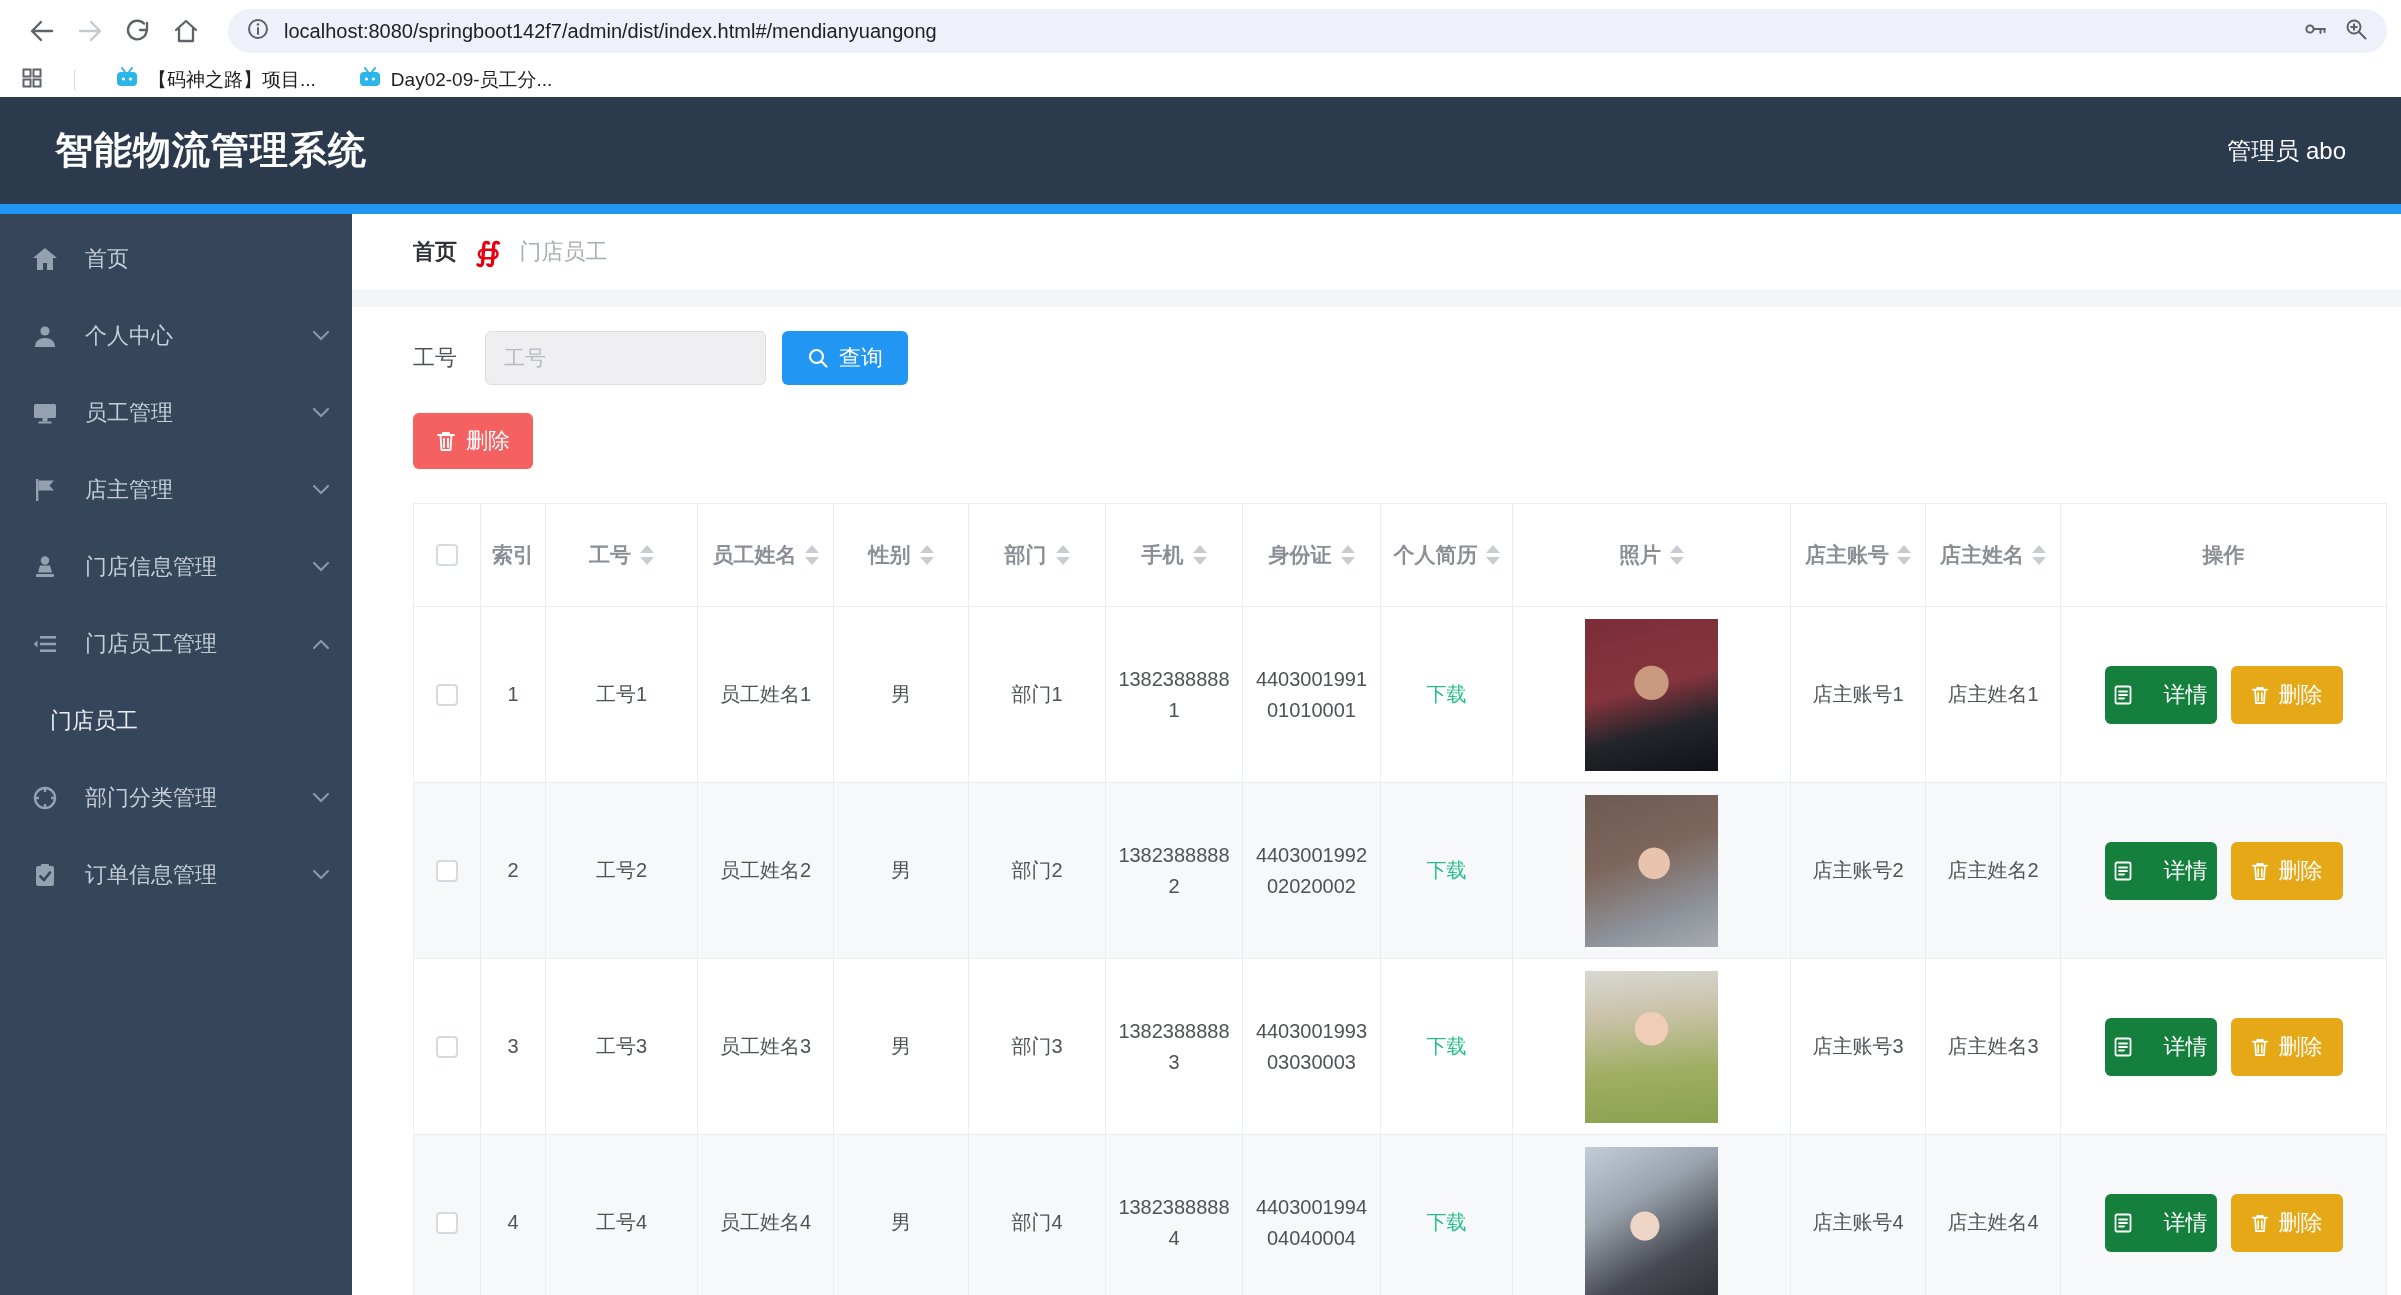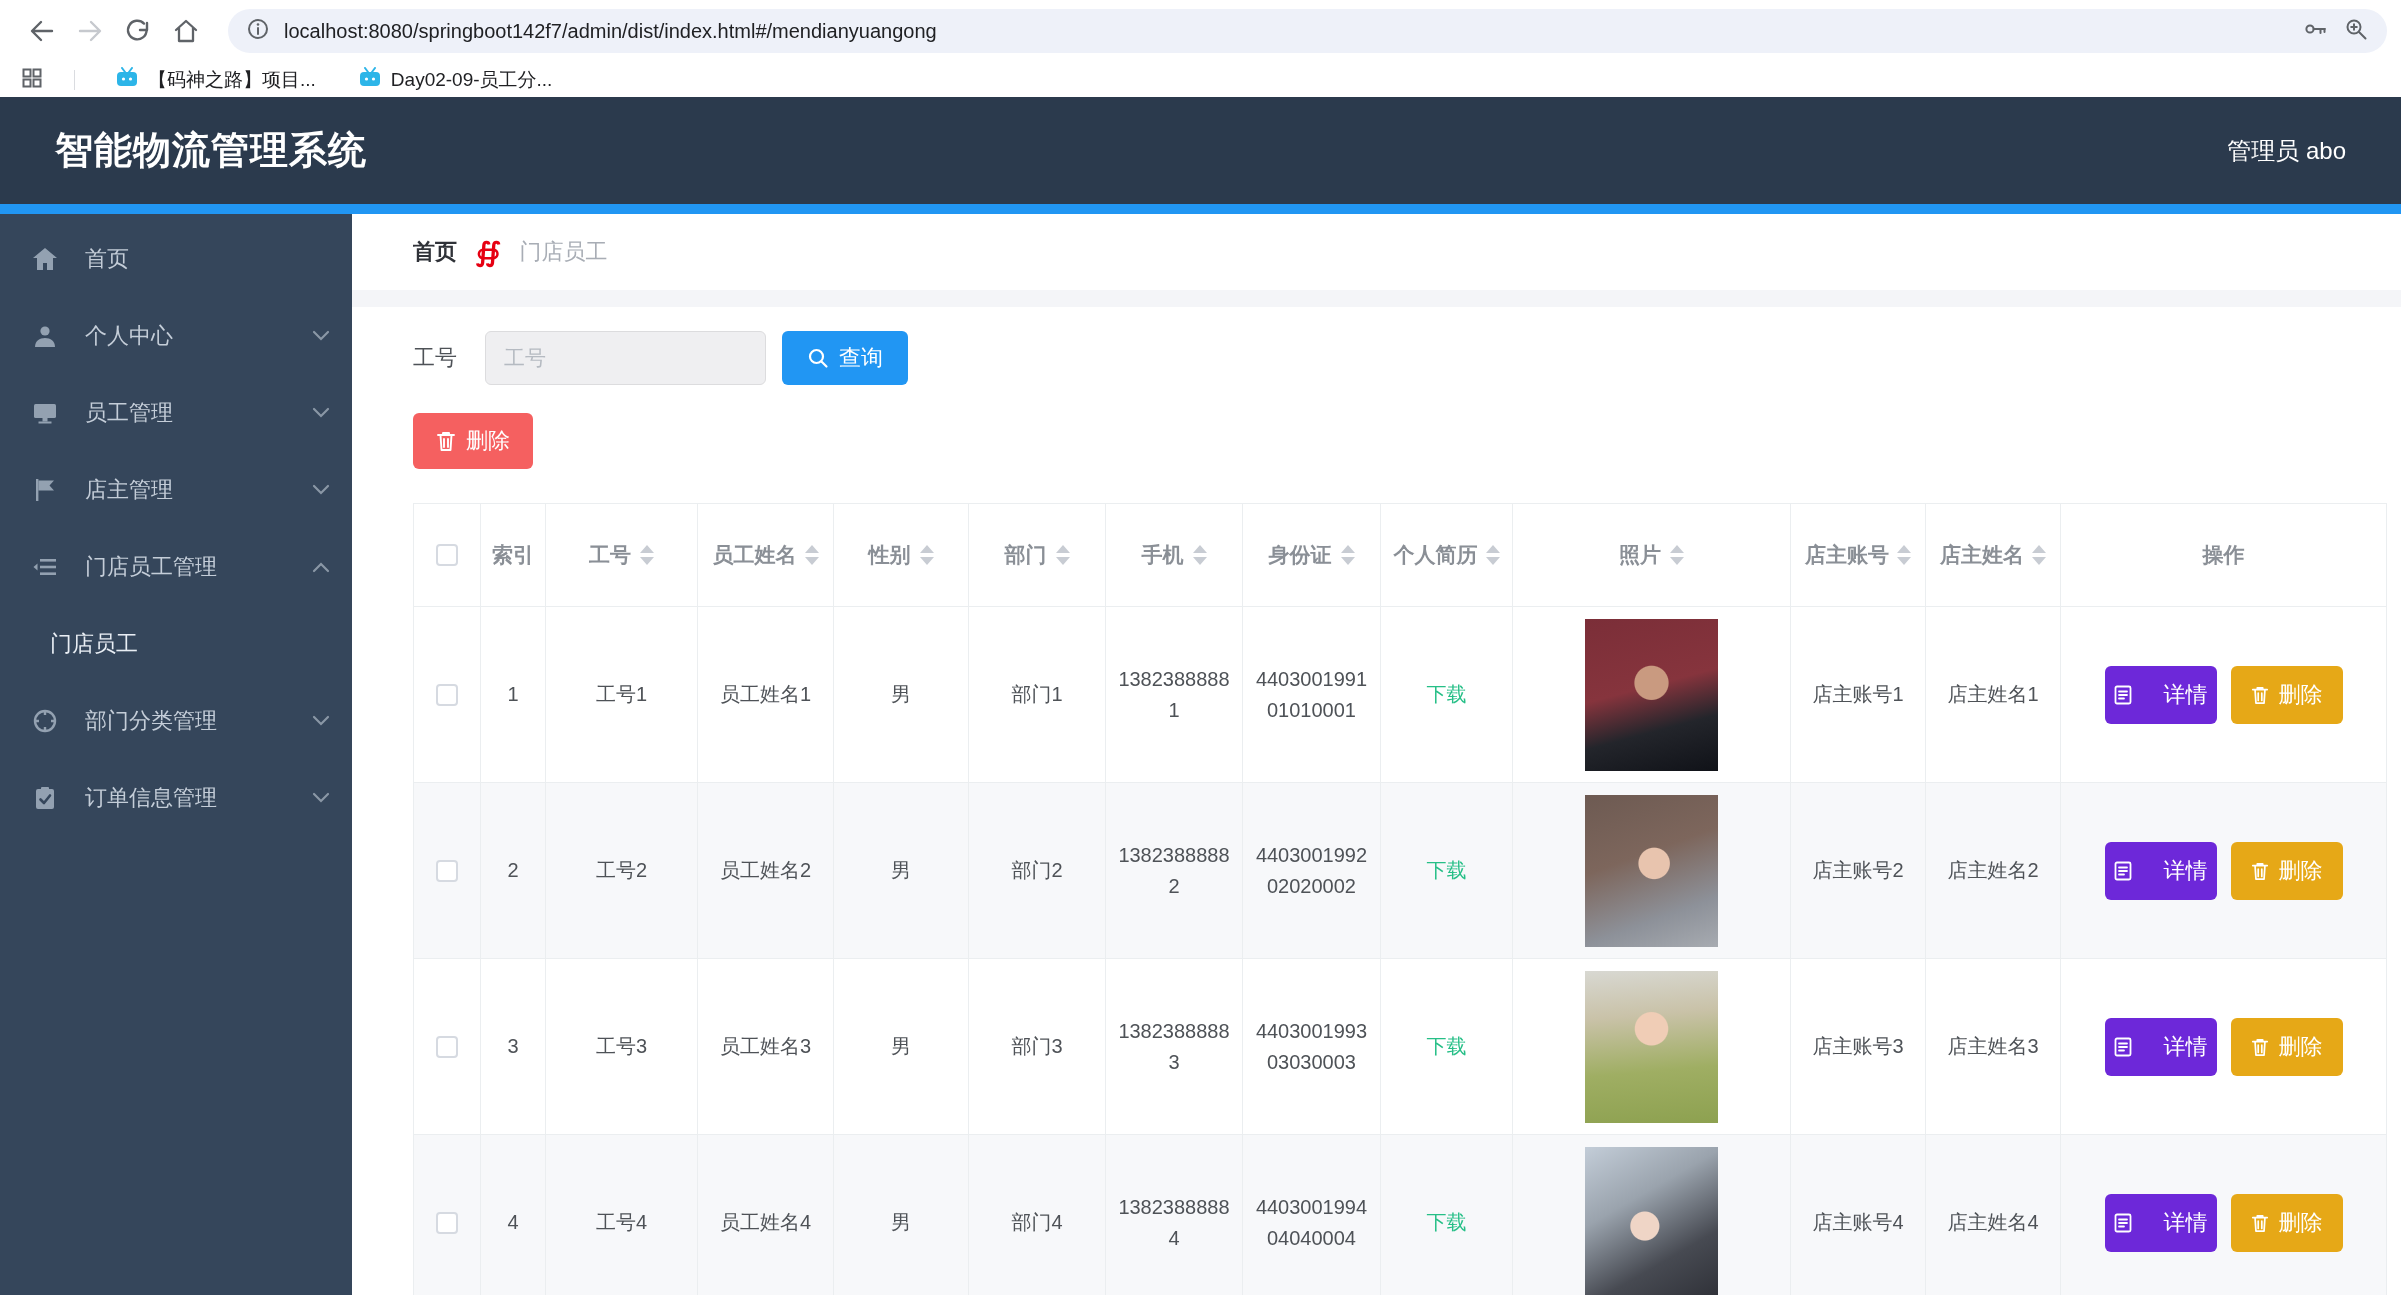--- a/index.html
+++ b/index.html
@@ -64,21 +64,21 @@
   .caret.up { border-bottom:8px solid #c8ccd3; }
   .caret.down { border-top:8px solid #c8ccd3; }
   .checkbox { width:22px; height:22px; border:2px solid #d6dae1; border-radius:4px; background:#fff; margin:0 auto; cursor:pointer; }
   .link-green { color:#26bf87; cursor:pointer; }
   .photo { width:133px; height:152px; margin:0 auto; }
   .photo-1 { background:radial-gradient(circle at 50% 42%,#c99a80 0 15%,rgba(0,0,0,0) 16%),linear-gradient(165deg,#7b2e38 0%,#86343d 45%,#23252b 70%,#101218 100%); }
   .photo-2 { background:radial-gradient(circle at 52% 45%,#e8c4ae 0 14%,rgba(0,0,0,0) 15%),linear-gradient(160deg,#6d5a52 0%,#7d665c 40%,#8d9199 75%,#a7abb1 100%); }
   .photo-3 { background:radial-gradient(circle at 50% 38%,#f0cdb6 0 14%,rgba(0,0,0,0) 15%),linear-gradient(175deg,#d8d8d2 0%,#c9c2a8 30%,#9fae63 65%,#8da150 100%); }
   .photo-4 { background:radial-gradient(circle at 45% 52%,#efd5c6 0 13%,rgba(0,0,0,0) 14%),linear-gradient(150deg,#c3cdd8 0%,#9aa3ad 35%,#474a52 70%,#2f3138 100%); }
   .action-cell { display:flex; align-items:center; justify-content:center; gap:14px; }
-  .btn-detail { width:112px; height:58px; background:#6d28d9; font-size:22px;gap:32px; }
+  .btn-detail { width:112px; height:58px; background:#15803d; font-size:22px;gap:32px; }
   .btn-del { width:112px; height:58px; background:#e6a817; font-size:22px; }
 </style>
 </head>
 <body>
 
 <div class="browser">
   <div class="toolbar">
     <div class="tool-btn">
       <svg width="28" height="28" viewBox="0 0 28 28">
           <path d="M24 14 H5 M13 5 L4 14 L13 23" stroke="#5f6368" stroke-width="2.4" fill="none" stroke-linecap="round" stroke-linejoin="round"></path>
@@ -196,20 +196,31 @@
       <svg class="side-chevron" viewBox="0 0 18 12">
           <path d="M2 2 L9 9 L16 2" stroke="#8a97a6" stroke-width="2.2" fill="none" stroke-linecap="round"></path>
         </svg>
     </div>
     <div class="side-item">
       <svg class="side-icon" viewBox="0 0 26 26">
           <rect x="4" y="2" width="2.4" height="22" fill="#93a1b1"></rect>
           <path d="M6.4 3.5 H22 L17.5 8.5 L22 13.5 H6.4 Z" fill="#93a1b1"></path>
         </svg>
       <span class="side-label">店主管理</span>
+      <svg class="side-chevron" viewBox="0 0 18 12">
+          <path d="M2 2 L9 9 L16 2" stroke="#8a97a6" stroke-width="2.2" fill="none" stroke-linecap="round"></path>
+        </svg>
+    </div>
+    <div class="side-item">
+      <svg class="side-icon" viewBox="0 0 26 26">
+          <circle cx="13" cy="6.5" r="4.2" fill="#93a1b1"></circle>
+          <path d="M8 11.5 h10 l2 7 H6 Z" fill="#93a1b1"></path>
+          <rect x="4" y="20" width="18" height="3" rx="1" fill="#93a1b1"></rect>
+        </svg>
+      <span class="side-label">门店信息管理</span>
       <svg class="side-chevron" viewBox="0 0 18 12">
           <path d="M2 2 L9 9 L16 2" stroke="#8a97a6" stroke-width="2.2" fill="none" stroke-linecap="round"></path>
         </svg>
     </div>
     <div class="side-item">
       <svg class="side-icon" viewBox="0 0 26 26">
           <rect x="8" y="5" width="16" height="2.6" fill="#93a1b1"></rect>
           <rect x="8" y="11.7" width="16" height="2.6" fill="#93a1b1"></rect>
           <rect x="8" y="18.4" width="16" height="2.6" fill="#93a1b1"></rect>
           <path d="M5.5 9.5 L1.5 13 L5.5 16.5 Z" fill="#93a1b1"></path>

